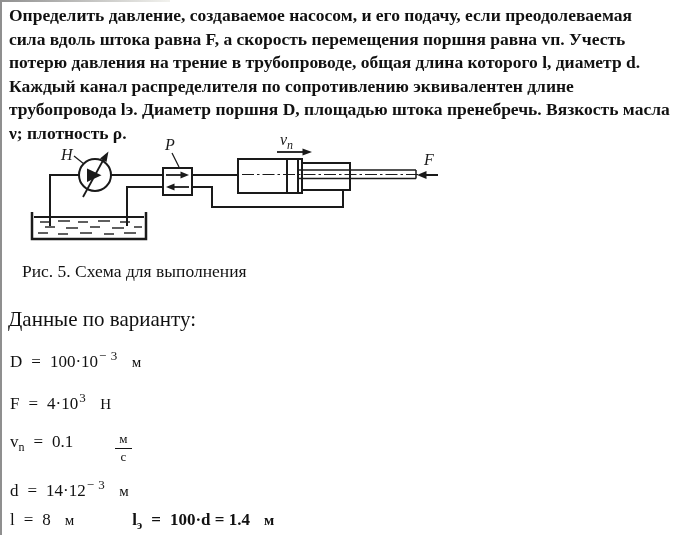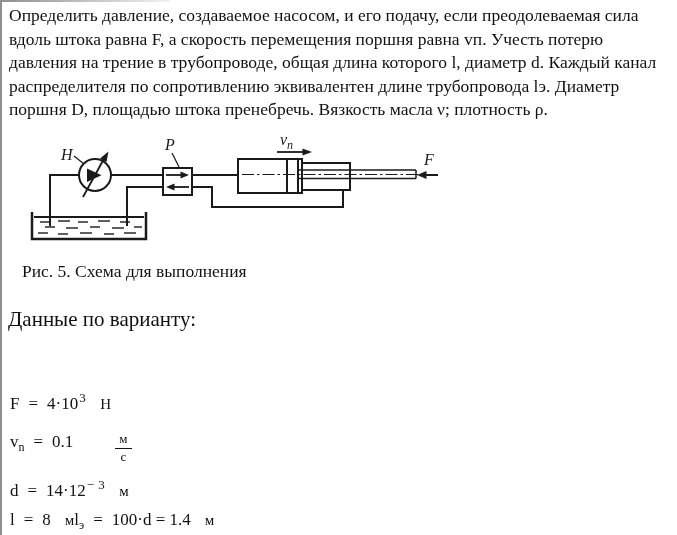--- a/index.html
+++ b/index.html
@@ -5,37 +5,37 @@
   html,body{margin:0;padding:0;background:#ffffff;}
   .page{
     position:relative; width:677px; height:535px; background:#fff;
     overflow:hidden; font-family:"Liberation Serif", serif; color:#111;
   }
   .left-border{position:absolute;left:0;top:0;width:2px;height:535px;background:#8f8f8f;}
   .top-border{position:absolute;left:0;top:0;width:170px;height:2px;
     background:linear-gradient(to right,#8f8f8f,#f2f2ee);}
   .problem{
     position:absolute; left:9px; top:4px; width:662px;
-    font-size:17.5px; line-height:23.5px; margin:0;
+    font-size:17.5px; line-height:23.5px; margin:0;font-weight:bold;
   }
   .diagram{position:absolute; left:0; top:122px;}
   .diagram line,.diagram path,.diagram rect,.diagram circle{stroke:#1a1a1a;}
   .dlabel{font-family:"Liberation Serif",serif; font-style:italic; font-size:16px; fill:#1a1a1a;}
   .caption{position:absolute; left:22px; top:261px; font-size:17.5px;}
   .data-heading{position:absolute; left:8px; top:307px; font-size:21px;}
   .formula{position:absolute; left:10px; font-size:17px; white-space:nowrap;}
   .feq{margin:0 9px;}
   .fsup{font-size:13px; vertical-align:7px; margin-left:1px; letter-spacing:0.5px;}
   .fsub{font-size:12px; vertical-align:-4px;}
   .funit{margin-left:14px; font-size:15px;}
   .frac{display:inline-block; text-align:center; vertical-align:-14px;
         margin-left:42px; font-size:13px; line-height:1.15;}
   .frac .num{display:block; border-bottom:1.3px solid #111; padding:0 4px 1px;}
   .frac .den{display:block; padding-top:1px;}
-  .formula-second{}
+  .formula-second{margin-left:58px;font-weight:bold;}
 </style>
 </head>
 <body>
 
 <div class="page">
   <div class="left-border"></div>
   <div class="top-border"></div>
 
   <p class="problem">Определить давление, создаваемое насосом, и его подачу, если преодолеваемая сила вдоль штока равна F, а скорость перемещения поршня равна vп. Учесть потерю давления на трение в трубопроводе, общая длина которого l, диаметр d. Каждый канал распределителя по сопротивлению эквивалентен длине трубопровода lэ. Диаметр поршня D, площадью штока пренебречь. Вязкость масла ν; плотность ρ.</p>
 
@@ -100,20 +100,23 @@
     <text class="dlabel" x="280" y="23"><tspan>v</tspan><tspan dy="4" font-size="12">n</tspan></text>
 
     <line x1="438" y1="53" x2="423" y2="53" stroke-width="2"></line>
     <polygon points="417,53 426.5,49 426.5,57" fill="#1a1a1a"></polygon>
     <text class="dlabel" x="424" y="43">F</text>
   </svg>
 
   <div class="caption">Рис. 5. Схема для выполнения</div>
   <div class="data-heading">Данные по варианту:</div>
 
+  <div class="formula" style="top:348px">
+    <span>D</span><span class="feq">=</span><span>100·10</span><sup class="fsup">− 3</sup><span class="funit">м</span>
+  </div>
 
   <div class="formula" style="top:390px">
     <span>F</span><span class="feq">=</span><span>4·10</span><sup class="fsup">3</sup><span class="funit">Н</span>
   </div>
 
   <div class="formula" style="top:432px">
     <span>v</span><sub class="fsub">n</sub><span class="feq">=</span><span>0.1</span><span class="frac"><span class="num">м</span><span class="den">с</span></span>
   </div>
 
   <div class="formula" style="top:477px">

